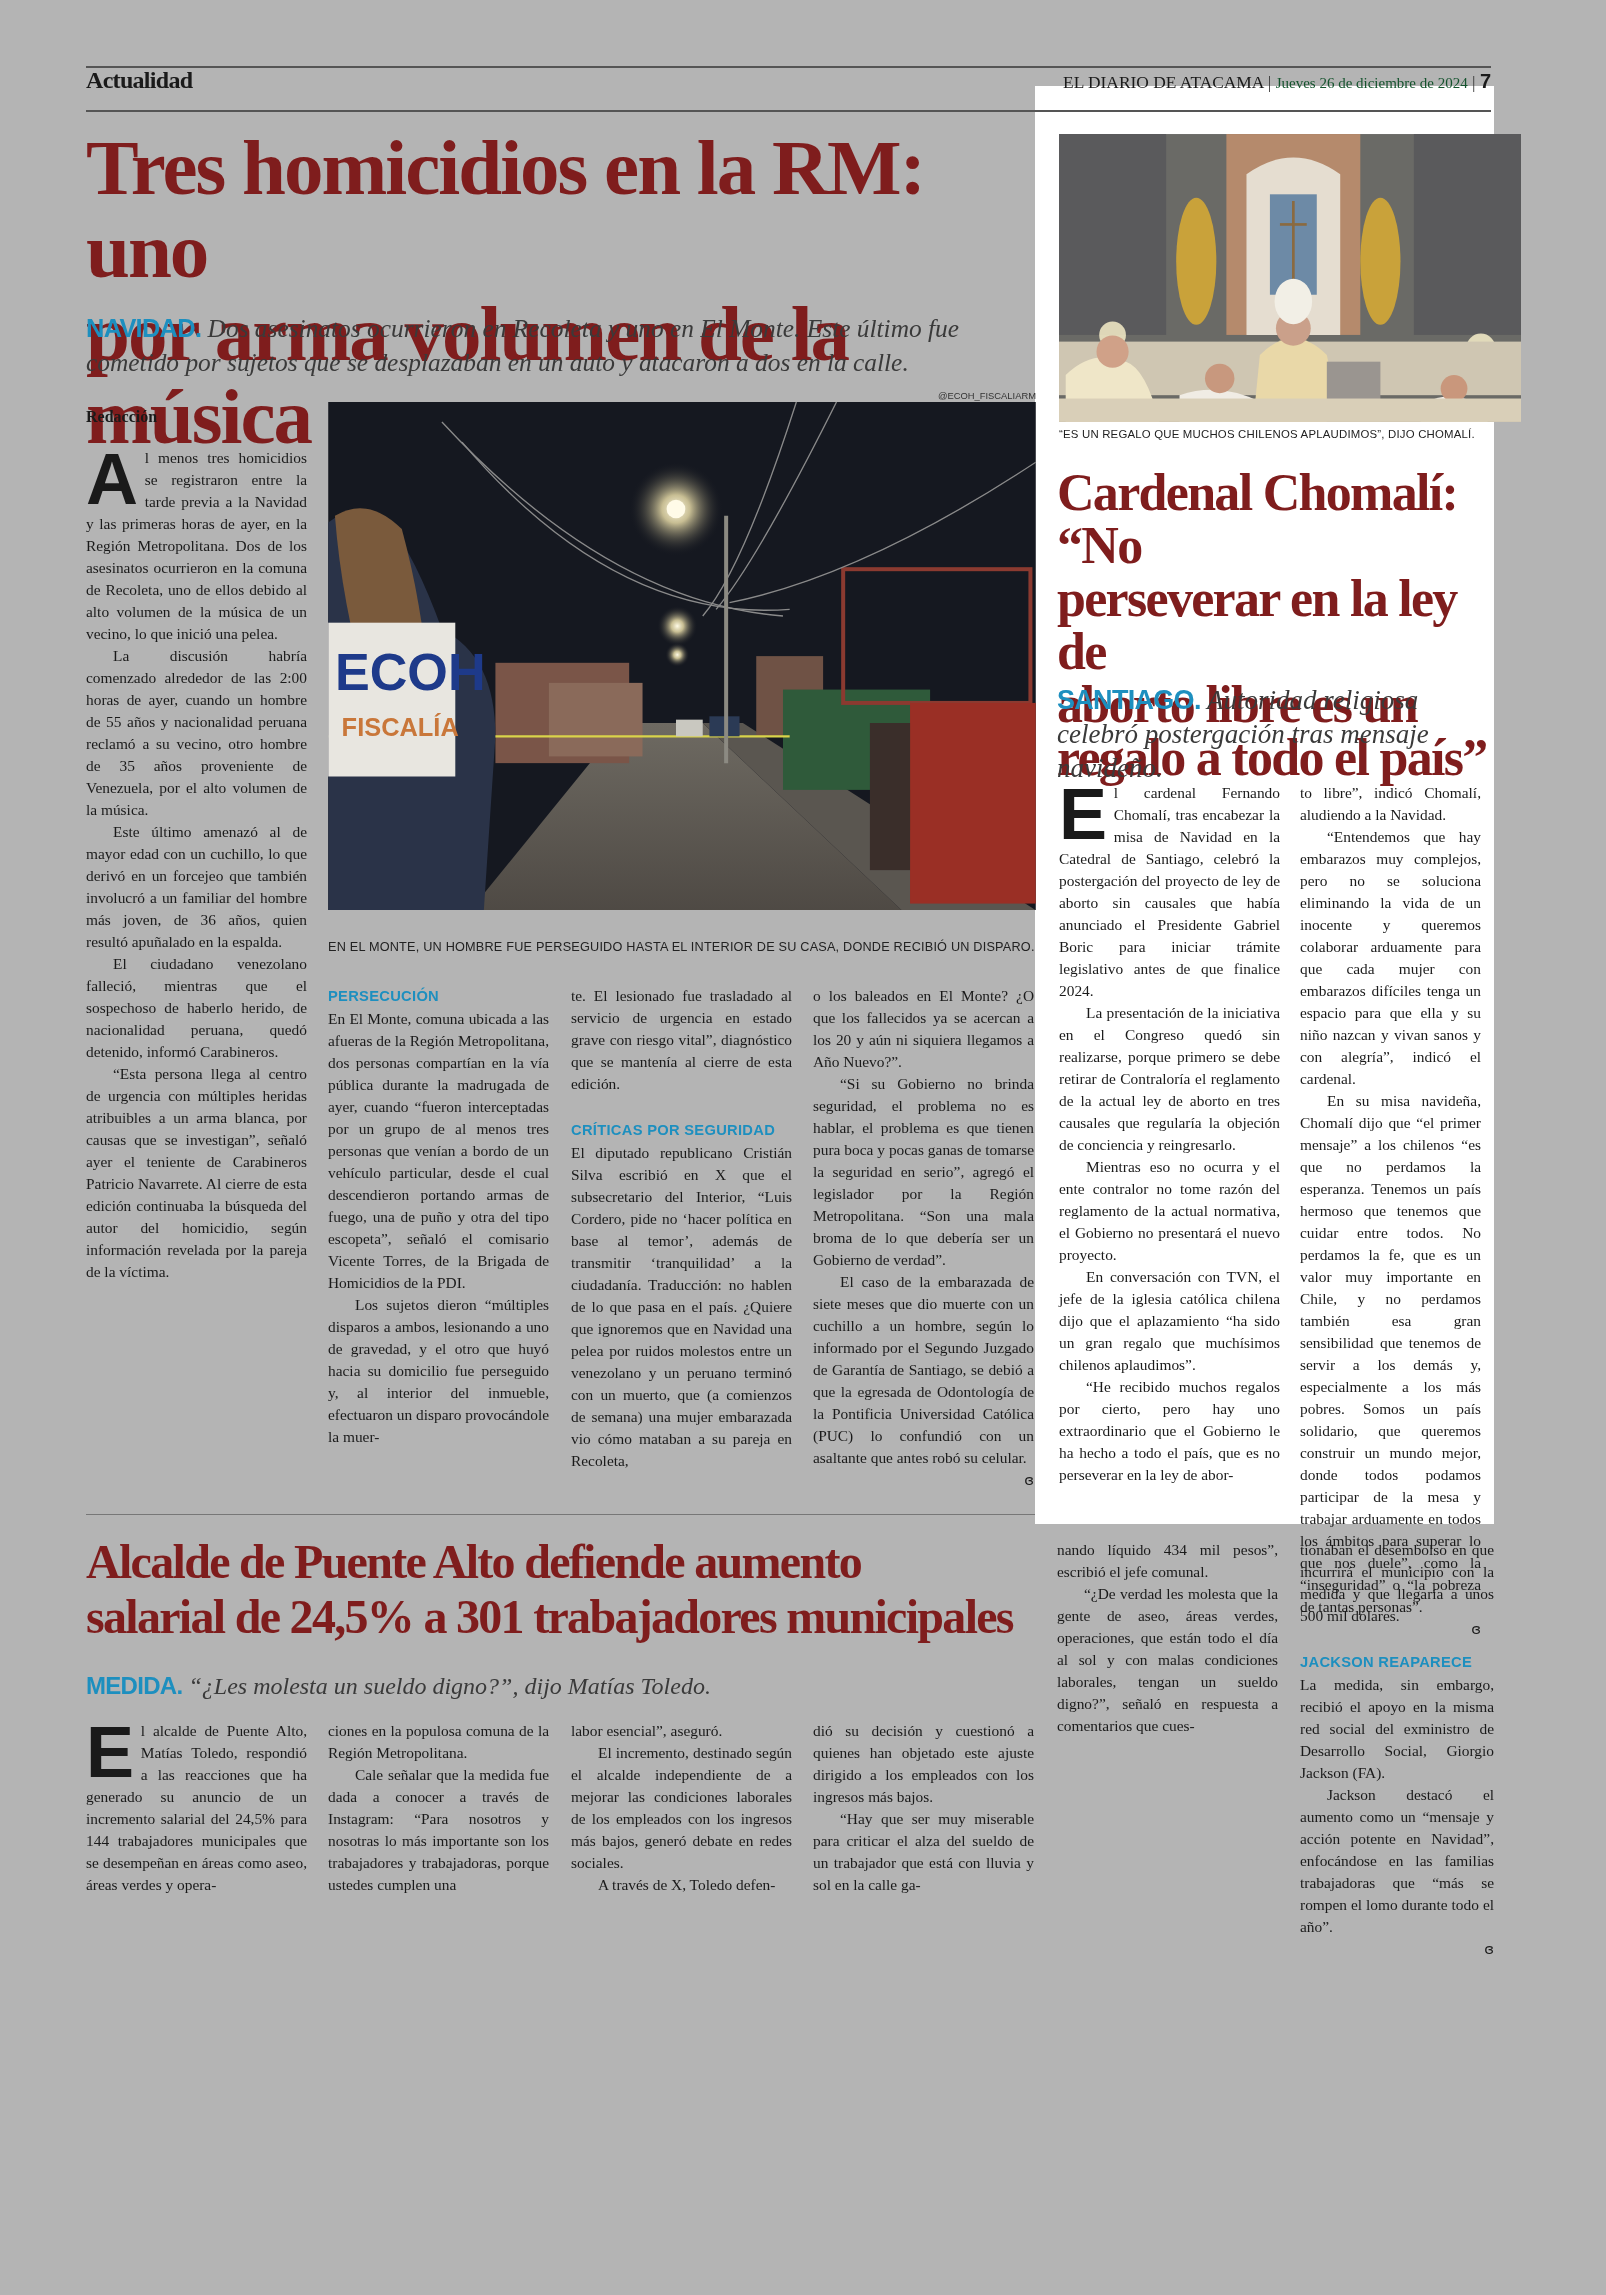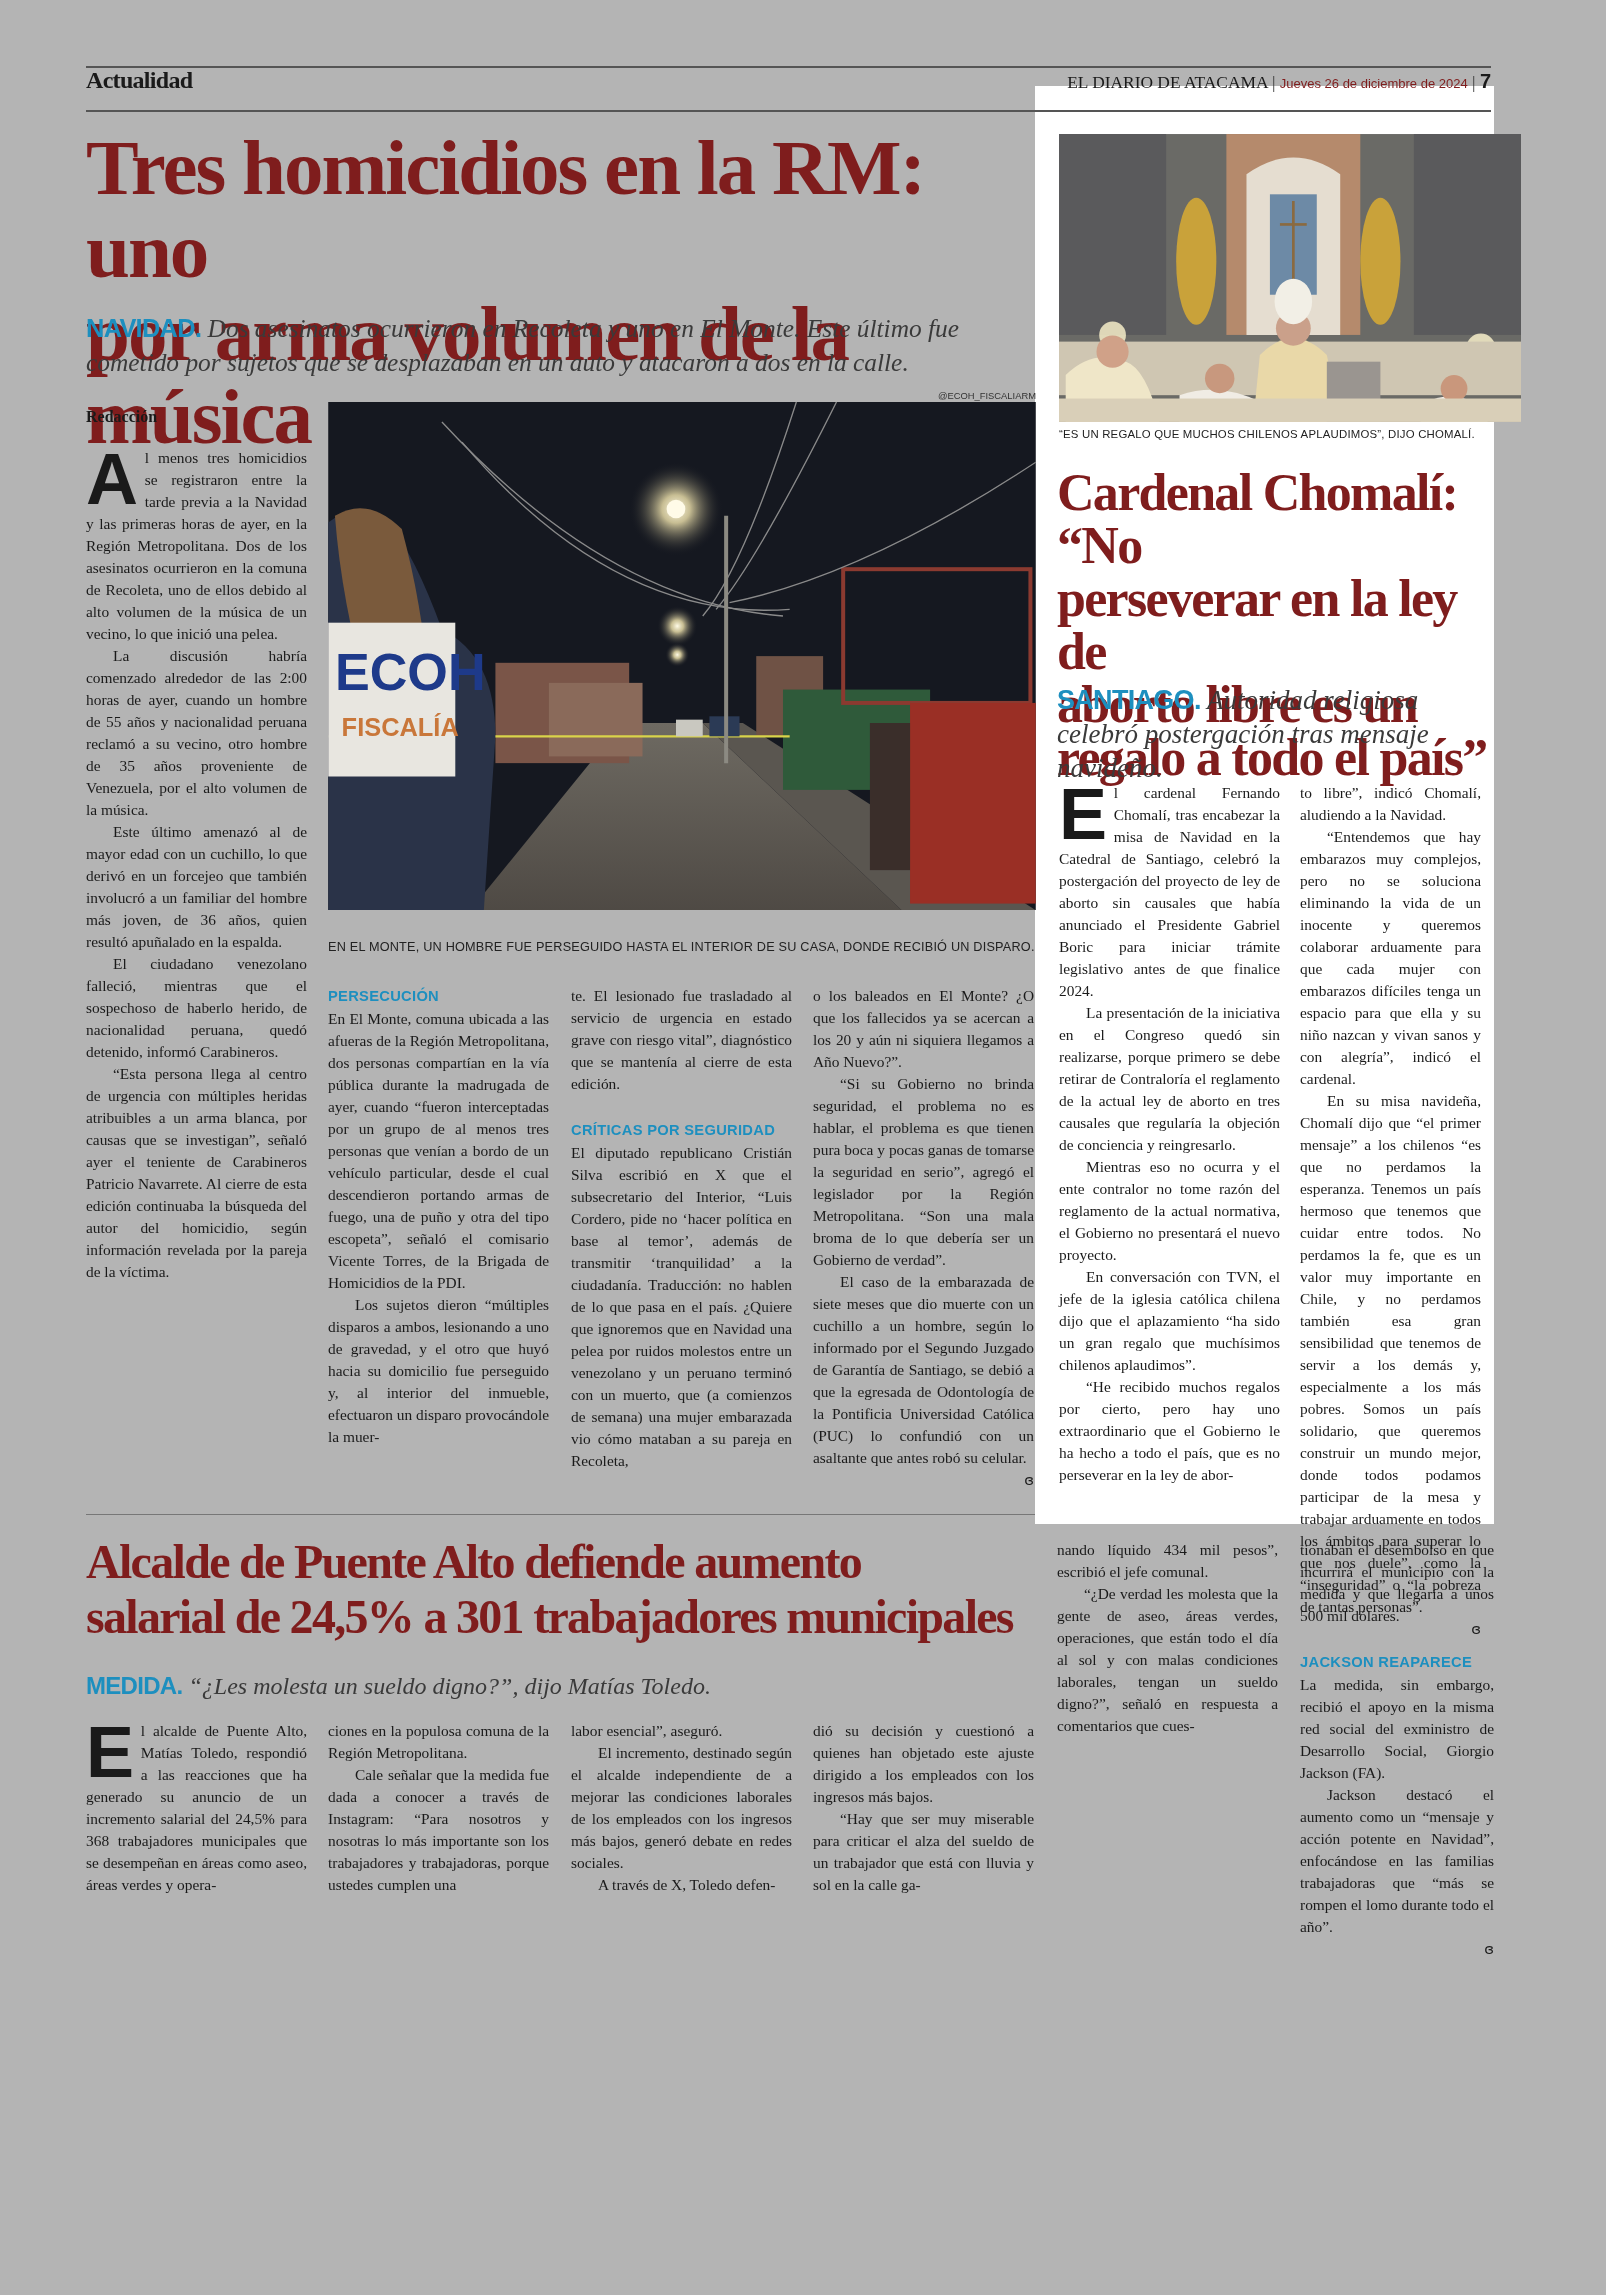--- a/index.html
+++ b/index.html
@@ -3,21 +3,21 @@
 <meta charset="utf-8">
 <style>
   html,body{margin:0;padding:0;}
   body{width:1606px;height:2295px;background:#b4b4b4;position:relative;overflow:hidden;
        font-family:"Liberation Serif","DejaVu Serif",serif;color:#1a1a1a;}
   .abs{position:absolute;}
   .rule{position:absolute;background:#555;height:2.7px;}
   .section{font-family:"Liberation Serif",serif;font-weight:bold;font-size:24px;letter-spacing:-0.7px;}
   .masthead{font-family:"Liberation Serif",serif;font-size:17.4px;white-space:nowrap;}
   .masthead .sep{color:#333;}
-  .masthead .date{font-family:Liberation Sans, sans-serif;font-size:13px;color:#7f1d1d;}
+  .masthead .date{font-family:Liberation Serif, serif;font-size:15px;color:#14532d;}
   .masthead .page{font-family:"Liberation Sans",sans-serif;font-weight:bold;font-size:20px;}
   .headline{font-family:"Liberation Serif",serif;font-weight:bold;letter-spacing:-2px;line-height:1.05;color:#7f1d1d;}
   .deck{font-family:"Liberation Serif",serif;font-style:italic;font-size:25.4px;line-height:1.35;color:#3a3a3a;}
   .kicker{font-family:"Liberation Sans",sans-serif;font-style:normal;font-weight:bold;color:#1d8fbf;letter-spacing:-0.7px;}
   .byline{font-family:"Liberation Serif",serif;font-weight:bold;font-size:16px;}
   .col{font-family:"Liberation Serif",serif;font-size:15.4px;line-height:22px;text-align:justify;hyphens:auto;}
   .col p{margin:0;text-indent:27px;}
   .col p.first{text-indent:0;}
   .drop{float:left;font-family:"Liberation Sans",sans-serif;font-weight:bold;font-size:72px;line-height:58px;margin:2.7px 6.7px 0 0;}
   .subhead{font-family:"Liberation Sans",sans-serif;font-weight:bold;color:#1d8fbf;font-size:14.7px;letter-spacing:0.3px;margin:0 0 1.3px 0;}
@@ -184,21 +184,21 @@
 <div class="abs headline" style="left:86px;top:1534px;font-size:48px;width:950px;letter-spacing:-1.7px;line-height:1.15;">
   <div>Alcalde de Puente Alto defiende aumento</div>
   <div>salarial de 24,5% a 301 trabajadores municipales</div>
 </div>
 <div class="abs deck" style="left:86px;top:1670px;width:950px;font-size:24px;">
   <span class="kicker">MEDIDA.</span>
   <span>“¿Les molesta un sueldo digno?”, dijo Matías Toledo.</span>
 </div>
 
 <div class="abs col" style="left:86px;top:1720px;width:221px;">
-  <p class="first"><span class="drop">E</span><span>l alcalde de Puente Alto, Matías Toledo, respondió a las reacciones que ha generado su anuncio de un incremento salarial del 24,5% para 368 trabajadores municipales que se desempeñan en áreas como aseo, áreas verdes y opera-</span></p>
+  <p class="first"><span class="drop">E</span><span>l alcalde de Puente Alto, Matías Toledo, respondió a las reacciones que ha generado su anuncio de un incremento salarial del 24,5% para 144 trabajadores municipales que se desempeñan en áreas como aseo, áreas verdes y opera-</span></p>
 </div>
 <div class="abs col" style="left:328px;top:1720px;width:221px;">
   <p class="first">ciones en la populosa comuna de la Región Metropolitana.</p>
   <p>Cale señalar que la medida fue dada a conocer a través de Instagram: “Para nosotros y nosotras lo más importante son los trabajadores y trabajadoras, porque ustedes cumplen una</p>
 </div>
 <div class="abs col" style="left:571px;top:1720px;width:221px;">
   <p class="first">labor esencial”, aseguró.</p>
   <p>El incremento, destinado según el alcalde independiente de a mejorar las condiciones laborales de los empleados con los ingresos más bajos, generó debate en redes sociales.</p>
   <p>A través de X, Toledo defen-</p>
 </div>

